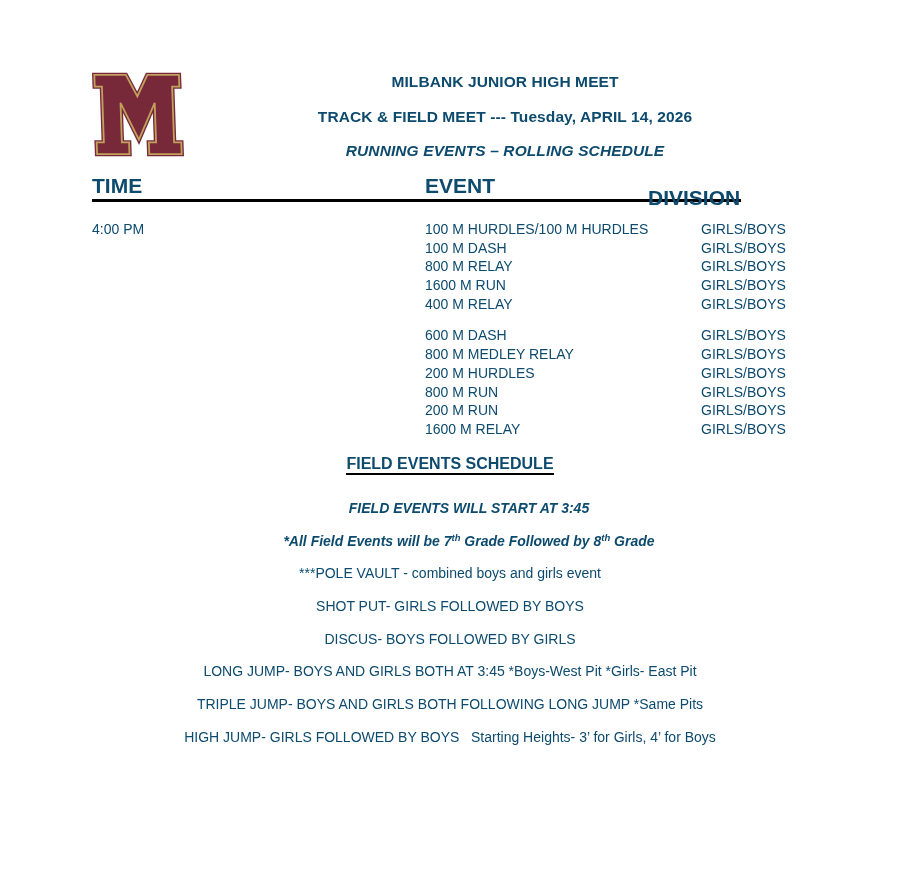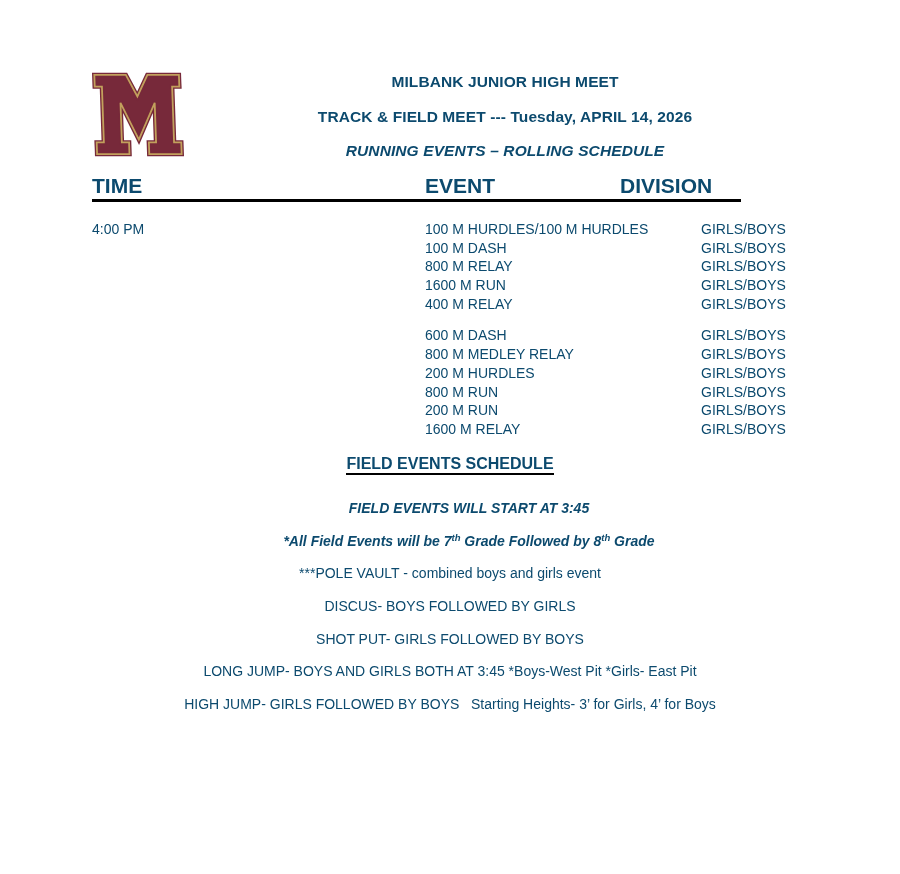--- a/index.html
+++ b/index.html
@@ -29,21 +29,21 @@
 
   
   .thead {
     position:absolute; left:92px; top:174px; width:649px; height:28px;
     border-bottom:3px solid #000;
     font-size:21px; font-weight:700; line-height:24px;
   }
   .th { position:absolute; top:0; white-space:nowrap; }
   .th-time { left:0; }
   .th-event { left:333px; }
-  .th-division { left:528px; }
+  .th-division { left:556px;margin-top:12px; }
 
   .rows { position:absolute; left:92px; top:220px; width:700px; font-size:14px; }
   .rrow { position:relative; height:18.7px; line-height:18.7px; white-space:nowrap; }
   .rrow.gap { margin-top:13px; }
   .c-time { position:absolute; left:0; top:0; }
   .c-event { position:absolute; left:333px; top:0; }
   .c-div { position:absolute; left:609px; top:0; }
 
   
   .fe-head {
@@ -135,19 +135,20 @@
   </div>
 
   <div class="fe-head">
     <span>FIELD EVENTS SCHEDULE</span>
   </div>
 
   <div class="fe-lines">
     <div class="fe-line bi">FIELD EVENTS WILL START AT 3:45</div>
     <div class="fe-line bi"><span>*All Field Events will be 7</span><sup>th</sup><span> Grade Followed by 8</span><sup>th</sup><span> Grade</span></div>
     <div class="fe-line">***POLE VAULT - combined boys and girls event</div>
+    <div class="fe-line">SHOT PUT- GIRLS FOLLOWED BY BOYS</div>
     <div class="fe-line">DISCUS- BOYS FOLLOWED BY GIRLS</div>
-    <div class="fe-line">SHOT PUT- GIRLS FOLLOWED BY BOYS</div>
     <div class="fe-line">LONG JUMP- BOYS AND GIRLS BOTH AT 3:45 *Boys-West Pit *Girls- East Pit</div>
+    <div class="fe-line">TRIPLE JUMP- BOYS AND GIRLS BOTH FOLLOWING LONG JUMP *Same Pits</div>
     <div class="fe-line">HIGH JUMP- GIRLS FOLLOWED BY BOYS   Starting Heights- 3’ for Girls, 4’ for Boys</div>
   </div>
 
 </div>
 
 </body></html>

